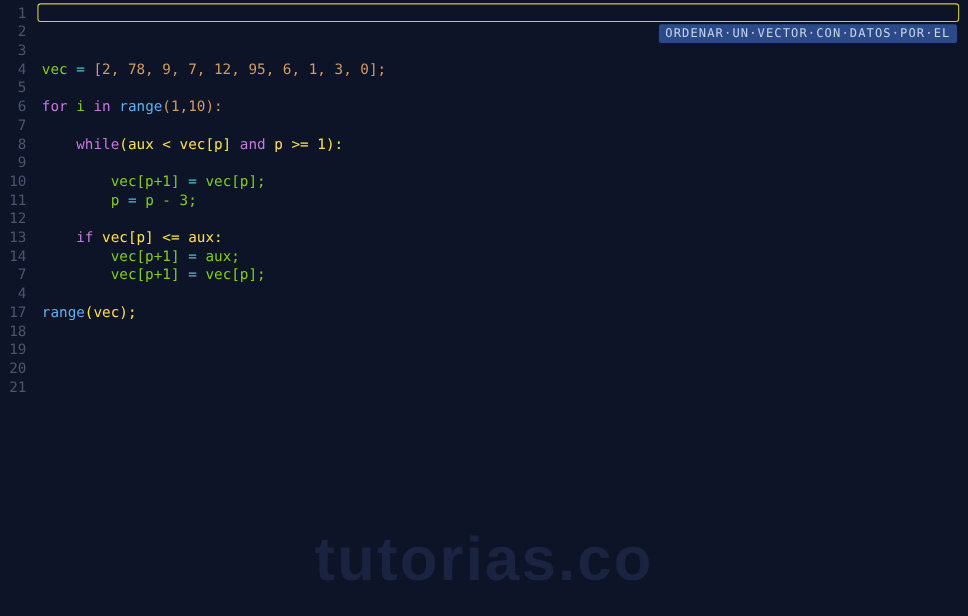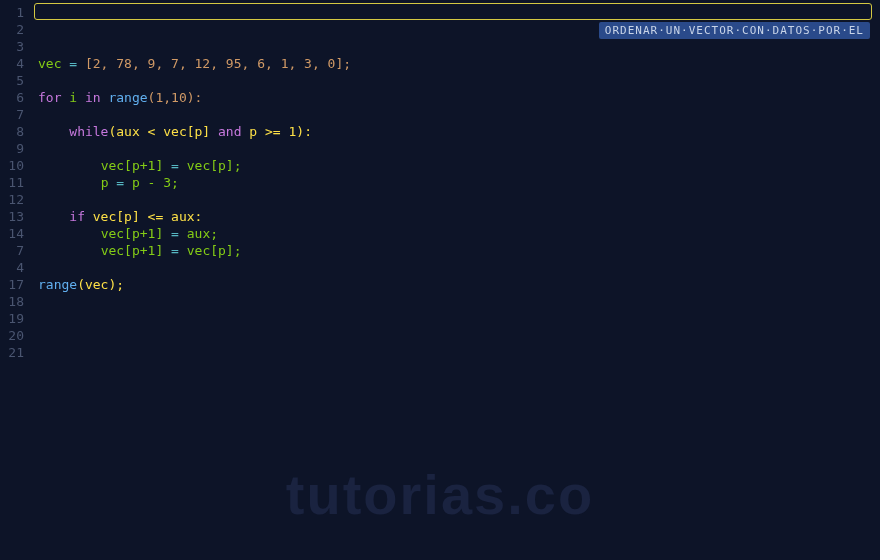--- a/index.html
+++ b/index.html
@@ -60,21 +60,21 @@
     color: #c8d4e8;
     font-size: 11px;
     padding: 1px 6px;
     border-radius: 2px;
     text-align: right;
     line-height: 15px;
     letter-spacing: 1px;
   }
   .watermark {
     position: absolute;
-    bottom: 33px;
+    bottom: 20px;
     left: 50%;
     transform: translateX(-50%);
     font-size: 56px;
     font-weight: bold;
     color: #1a2340;
     letter-spacing: 2px;
     font-family: Arial, sans-serif;
     pointer-events: none;
   }
   

